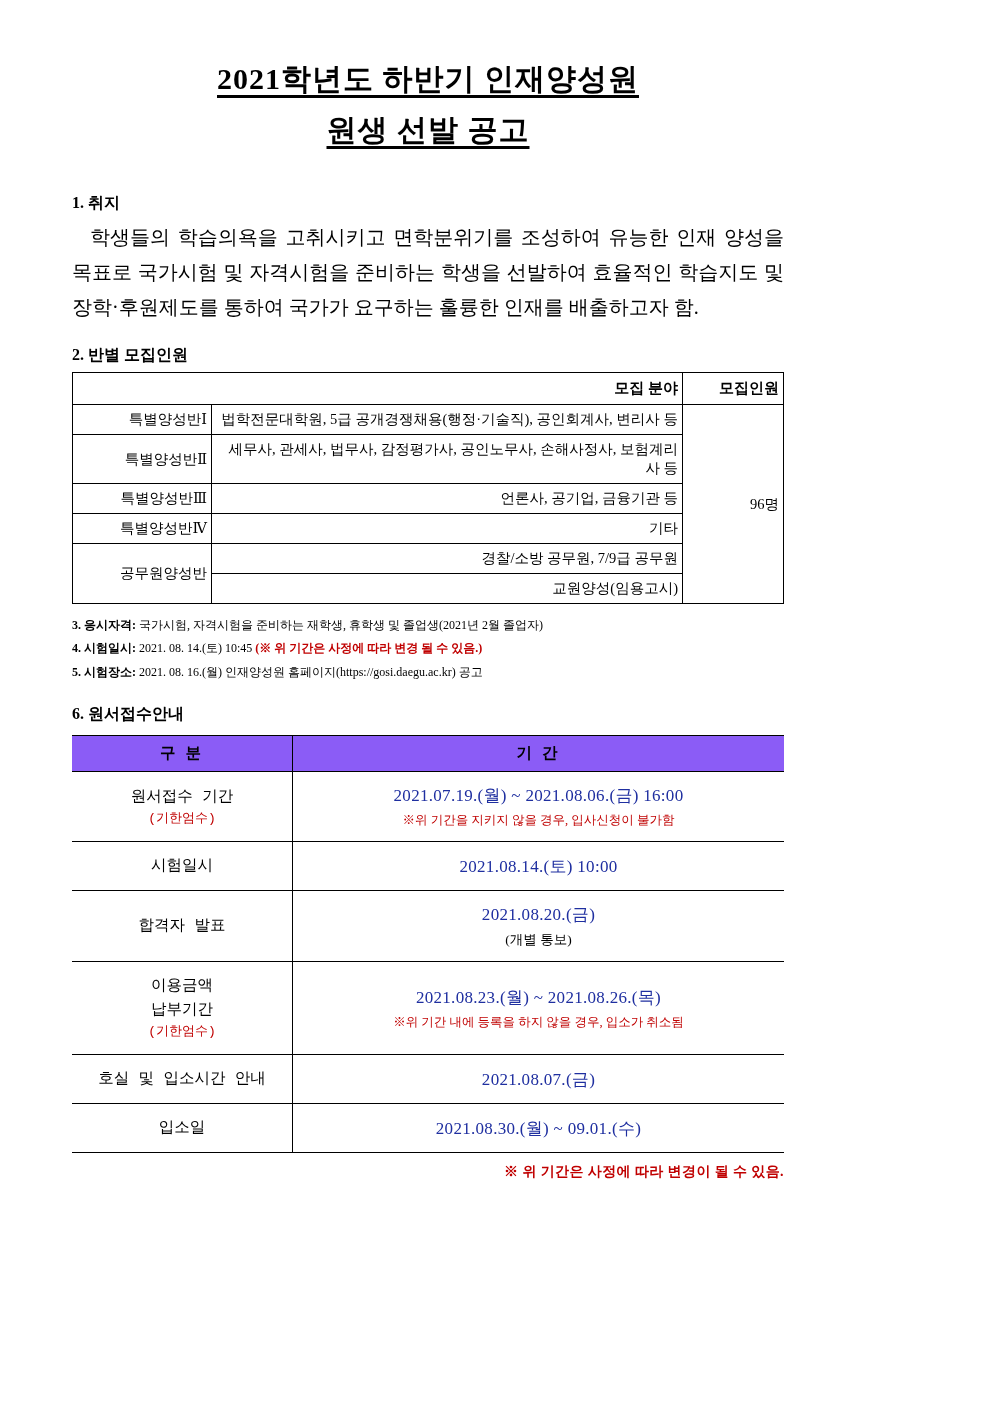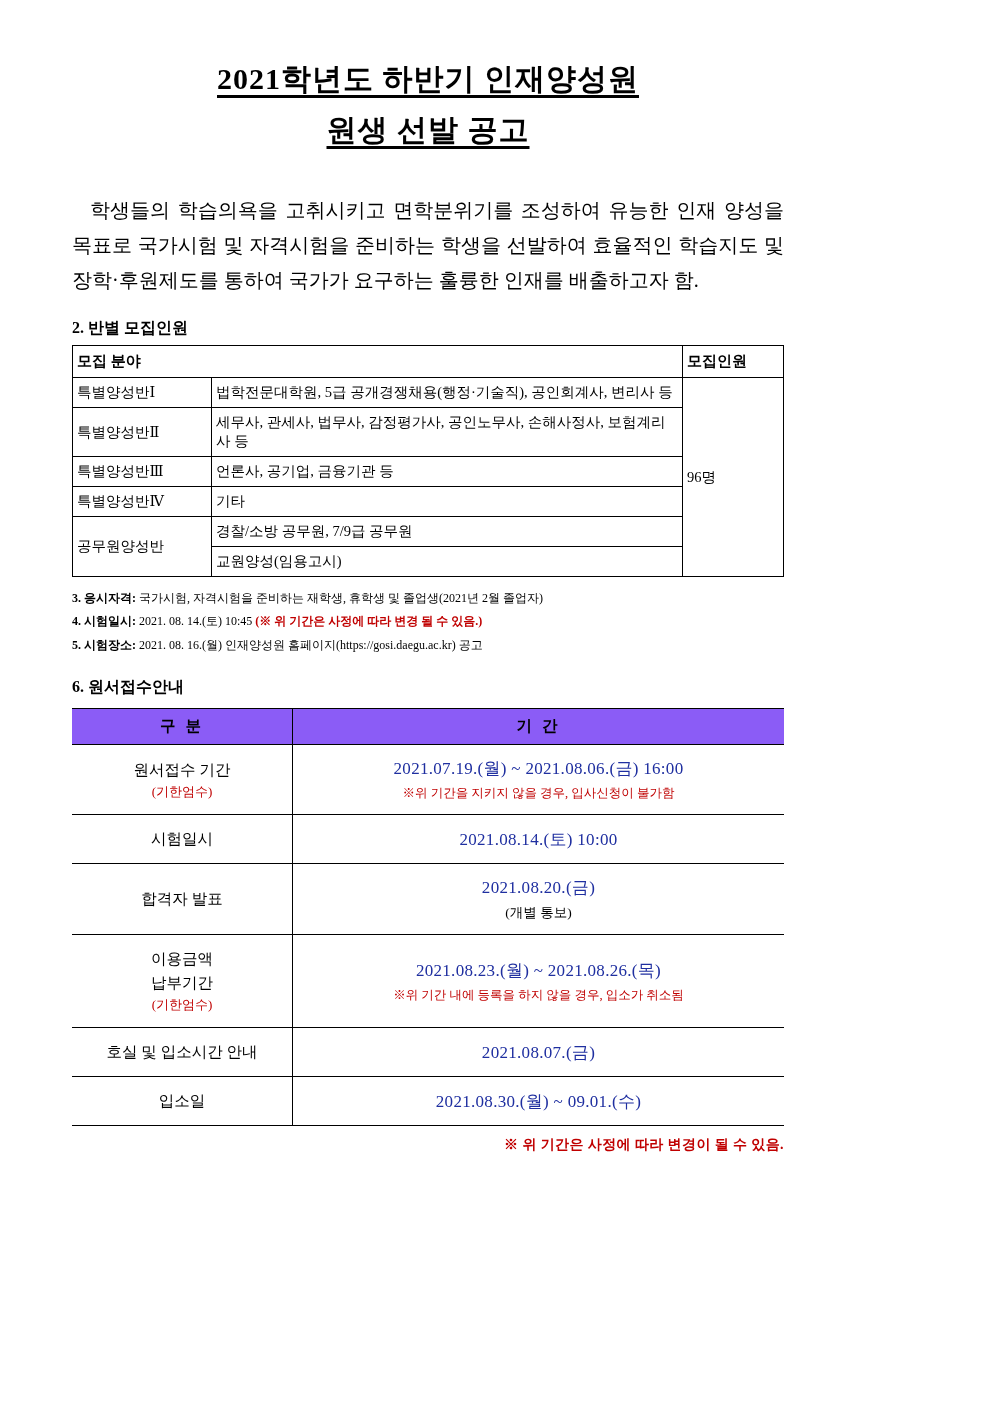--- a/index.html
+++ b/index.html
@@ -71,21 +71,21 @@
     width: 100%;
     font-size: 14.5px;
   }
   table.recruit {
     margin: 6px 0 10px 0;
   }
   table.recruit th,
   table.recruit td {
     border: 1px solid #000;
     padding: 5px 4px;
-    text-align: left;
+    text-align: right;
     vertical-align: middle;
   }
   table.recruit thead th {
     font-weight: bold;
     font-size: 15px;
     padding: 6px 4px;
   }
   table.recruit td.cls {
     width: 130px;
     white-space: nowrap;
@@ -118,20 +118,21 @@
   }
   table.schedule td {
     border-bottom: 1px solid #000;
     padding: 12px 6px;
     text-align: center;
     vertical-align: middle;
   }
   table.schedule td.gubun {
     border-right: 1.2px solid #000;
     line-height: 1.55;
+    font-family: Liberation Mono, monospace;
   }
   table.schedule tr:last-child td {
     border-bottom: none;
   }
   .date-main {
     font-size: 17px;
     letter-spacing: 0.3px;
   }
   .note-red {
     color: #c00000;
@@ -160,20 +161,21 @@
 <body>
 
 <div class="page">
 
   <div class="title-block">
     <div class="title-line">2021학년도 하반기 인재양성원</div>
     <br>
     <div class="title-line second">원생 선발 공고</div>
   </div>
 
+  <div class="section-heading">1. 취지</div>
   <p class="body-para">학생들의 학습의욕을 고취시키고 면학분위기를 조성하여 유능한 인재 양성을 목표로 국가시험 및 자격시험을 준비하는 학생을 선발하여 효율적인 학습지도 및 장학·후원제도를 통하여 국가가 요구하는 훌륭한 인재를 배출하고자 함.</p>
 
   <div class="section-heading">2. 반별 모집인원</div>
 
   <table class="tbl recruit">
     <thead>
       <tr>
         <th colspan="2">모집 분야</th>
         <th>모집인원</th>
       </tr>

